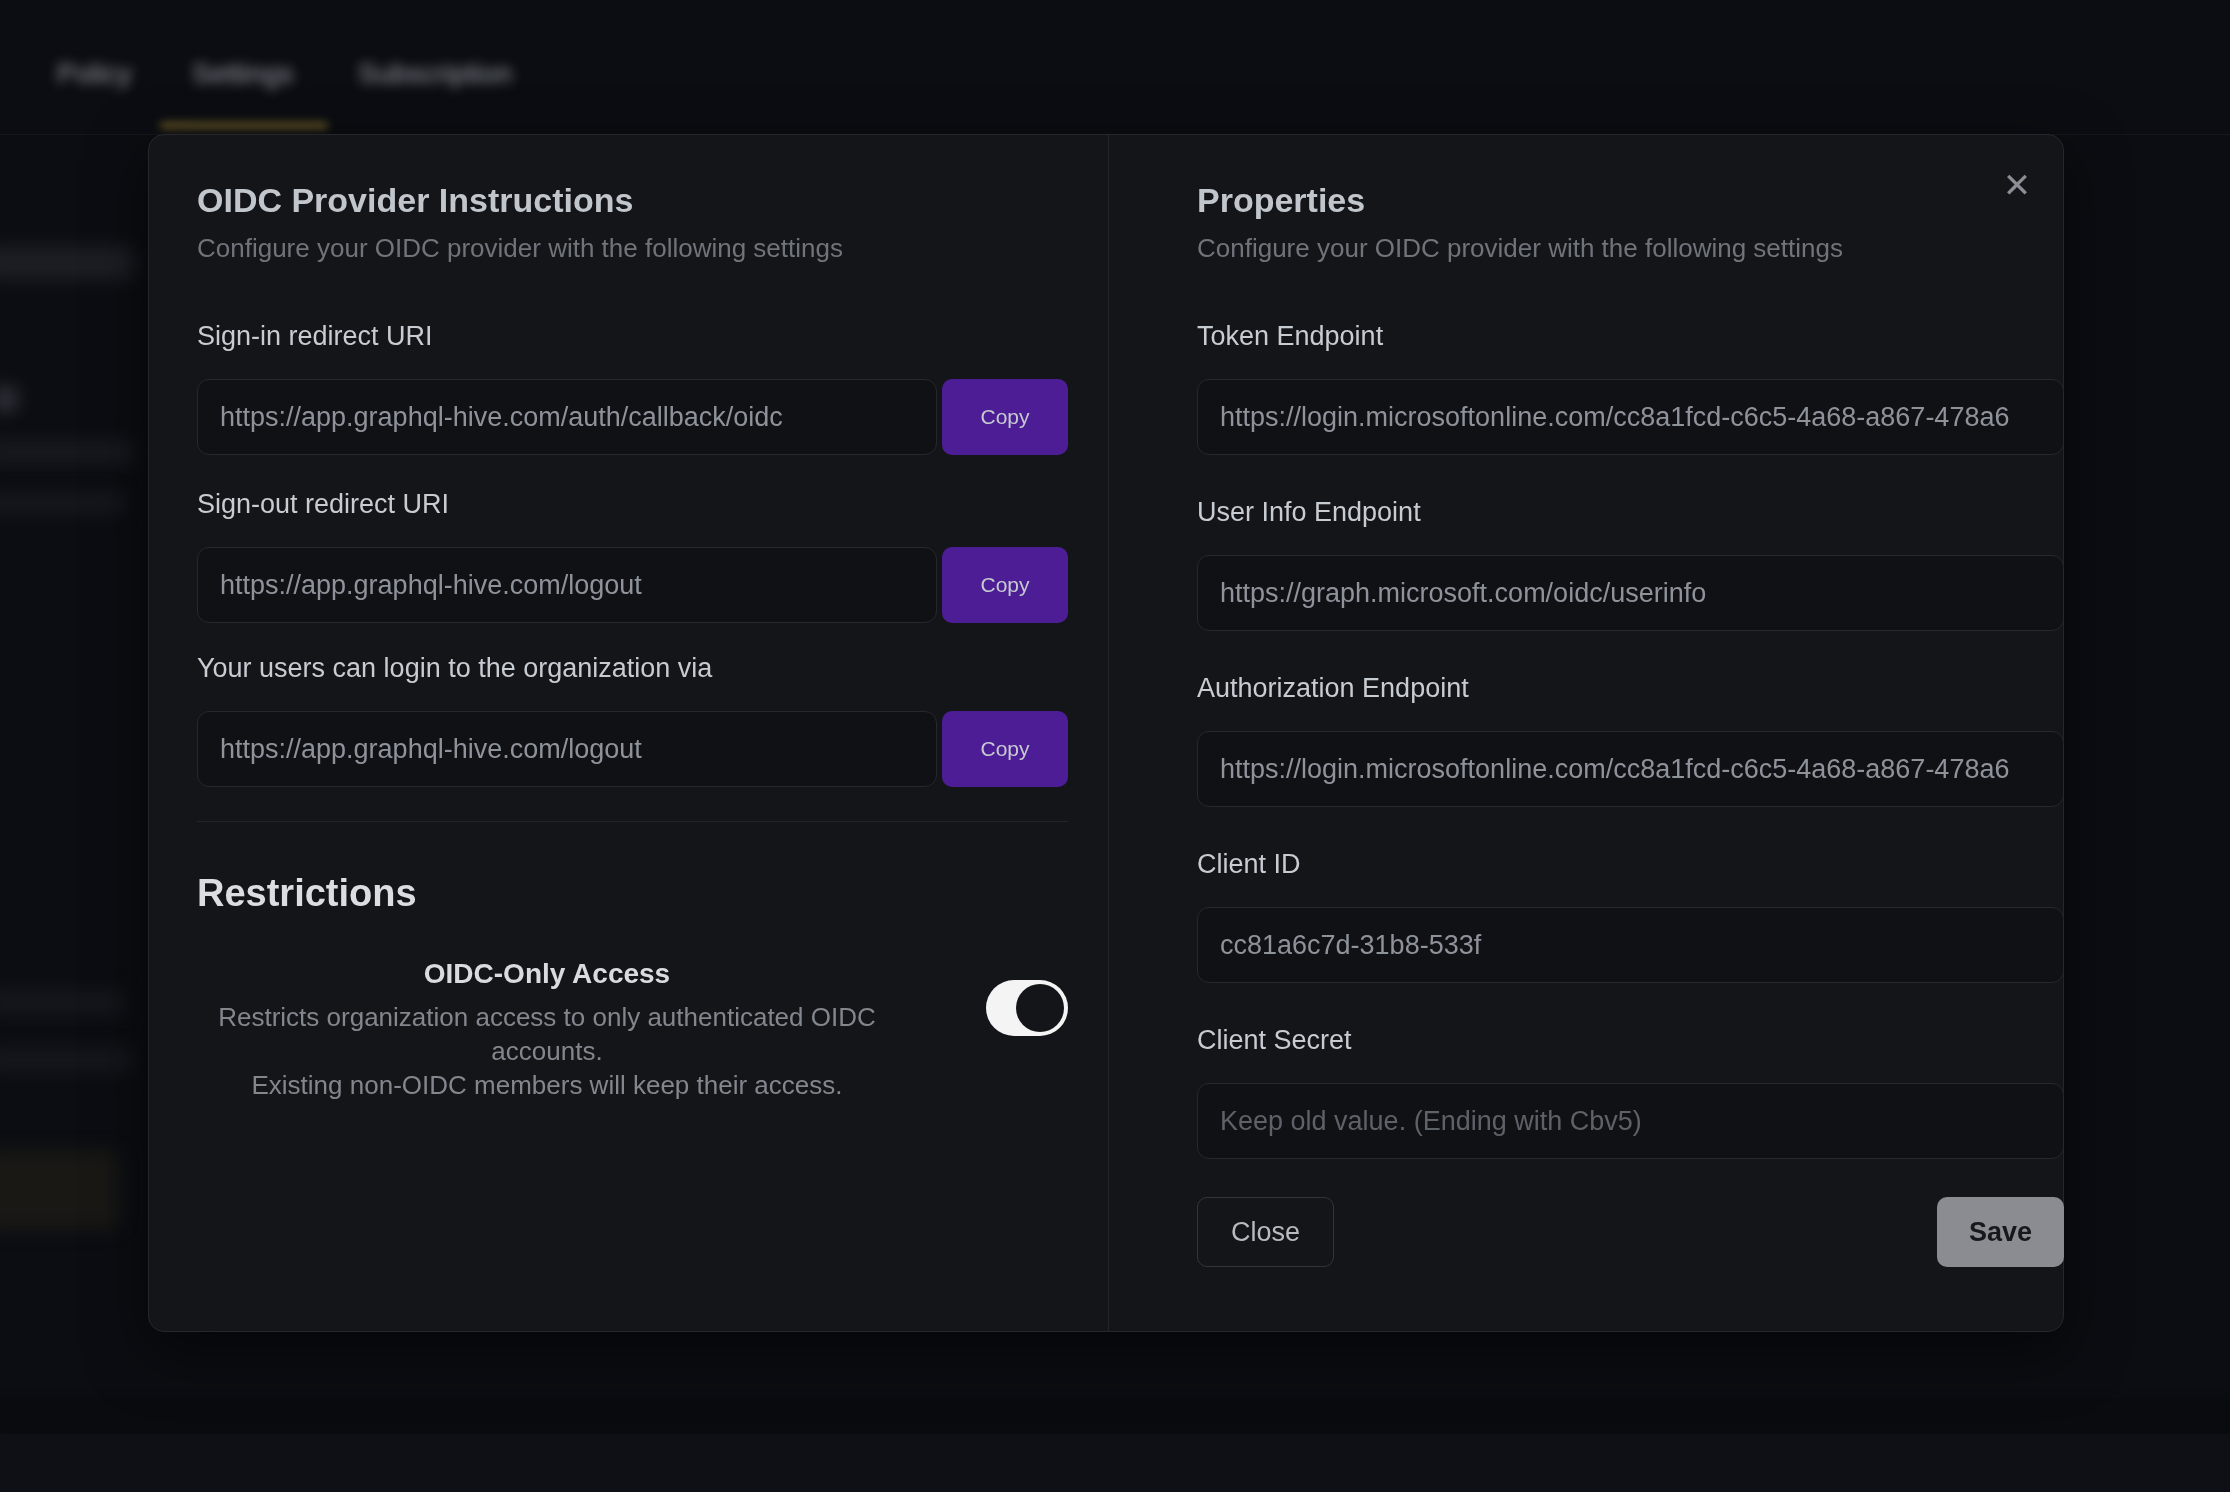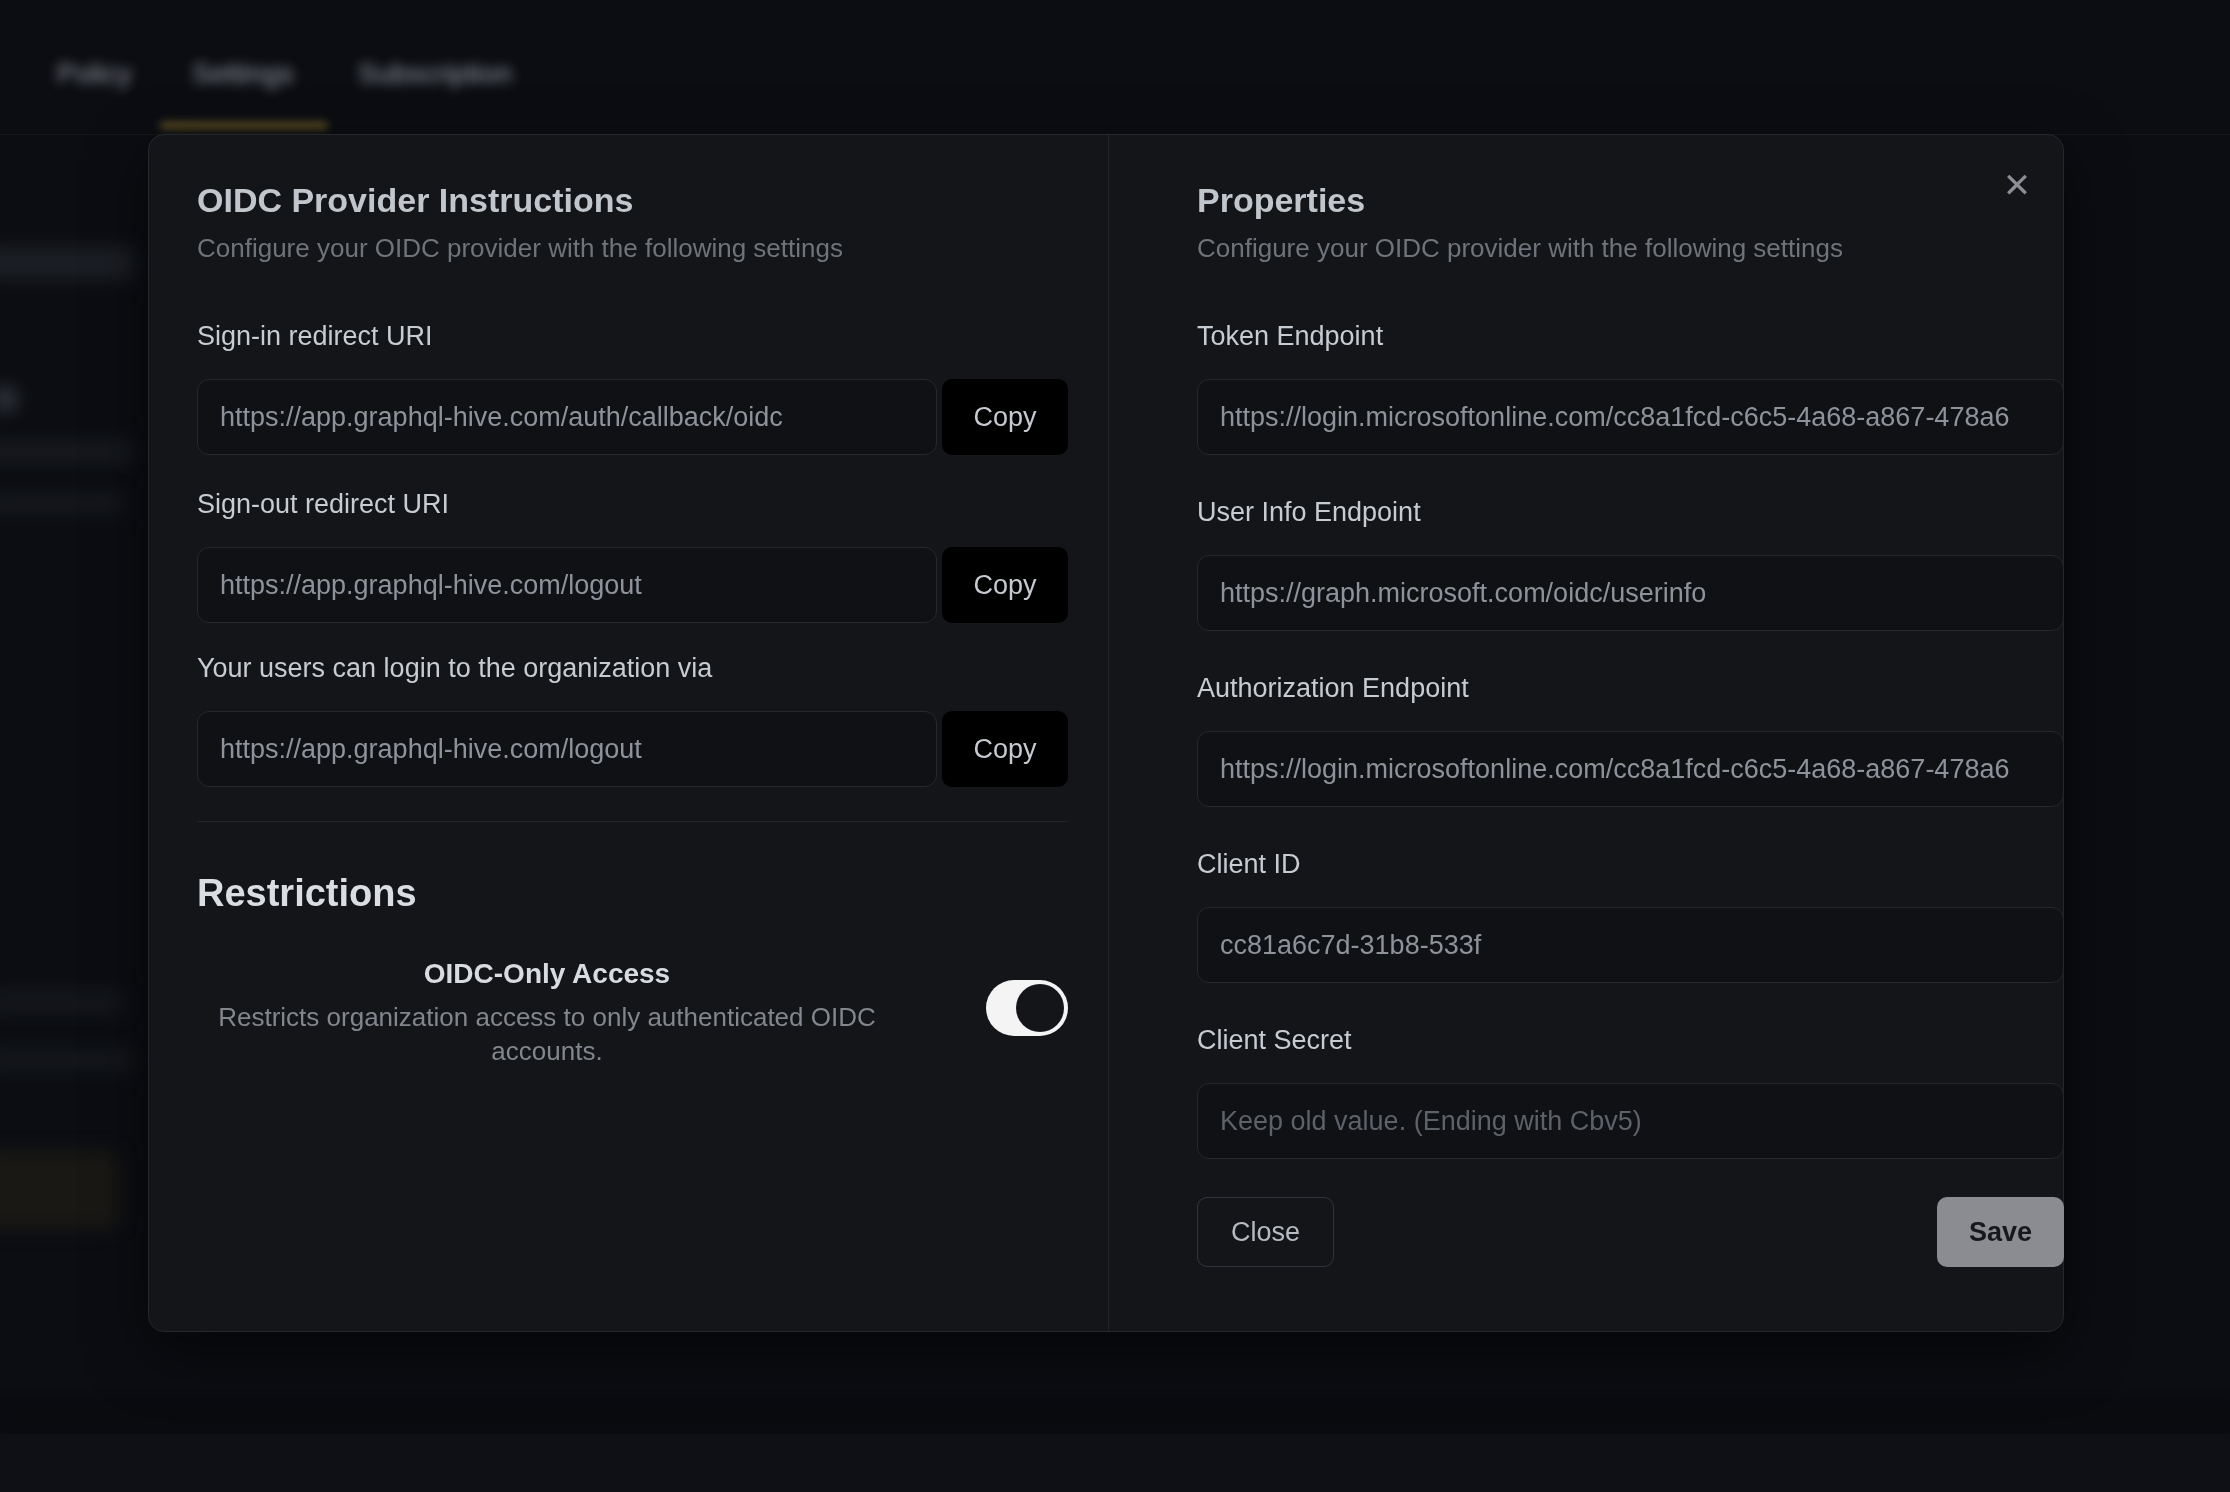--- a/index.html
+++ b/index.html
@@ -56,22 +56,22 @@
   .col-right .lbl-next { margin-top:40px; }
 
   .row { display:flex; gap:5px; margin-top:26px; align-items:stretch; }
   .text-input {
     flex:1; width:100%; height:76px; box-sizing:border-box;
     background:#101115; border:1px solid #27282e; border-radius:12px;
     color:#8e939b; font-size:27px; padding:0 22px; font-family:inherit;
     outline:none; white-space:nowrap; overflow:hidden; text-overflow:clip;
   }
   .text-input::placeholder { color:#5d6168; opacity:1; }
-  .copy-btn { width:126px; flex:0 0 126px; height:76px; background:#000000; border:none;
-              border-radius:10px; color:#c6cad0; font-size:27px; font-weight:500;
+  .copy-btn { width:126px; flex:0 0 126px; height:76px; background:#4c1d95; border:none;
+              border-radius:10px; color:#c6cad0; font-size:21px; font-weight:500;
               font-family:inherit; cursor:pointer; }
 
   .hdivider { height:1px; background:#24252b; margin-top:34px; }
 
   .restrictions-title { margin:48px 0 0; font-size:38px; font-weight:700; color:#dadde2; line-height:46px; }
 
   .toggle-row { display:flex; justify-content:space-between; align-items:flex-start; margin-top:40px; }
   .toggle-info { max-width:700px;text-align:center; }
   .toggle-label { font-size:28px; font-weight:600; color:#d8dbe0; line-height:35px; }
   .toggle-desc { margin-top:9px; font-size:26px; color:#82868d; line-height:34px; }
@@ -139,20 +139,21 @@
 
       <div class="hdivider"></div>
 
       <h3 class="restrictions-title">Restrictions</h3>
 
       <div class="toggle-row">
         <div class="toggle-info">
           <div class="toggle-label">OIDC-Only Access</div>
           <div class="toggle-desc">
             <span>Restricts organization access to only authenticated OIDC accounts.</span>
+            <span>Existing non-OIDC members will keep their access.</span>
           </div>
         </div>
         <button class="switch" id="oidc-only-switch" role="switch" aria-checked="true">
           <span class="switch-thumb"></span>
         </button>
       </div>
     </div>
 
     <div class="col col-right">
       <h2 class="title">Properties</h2>

